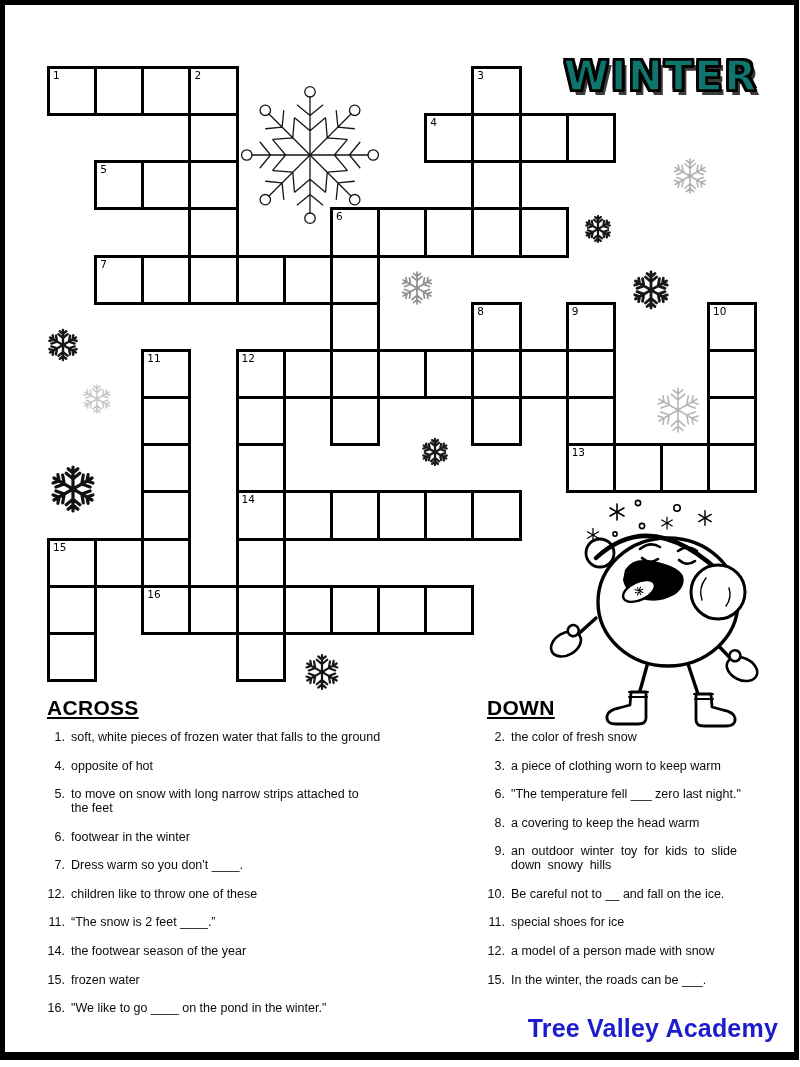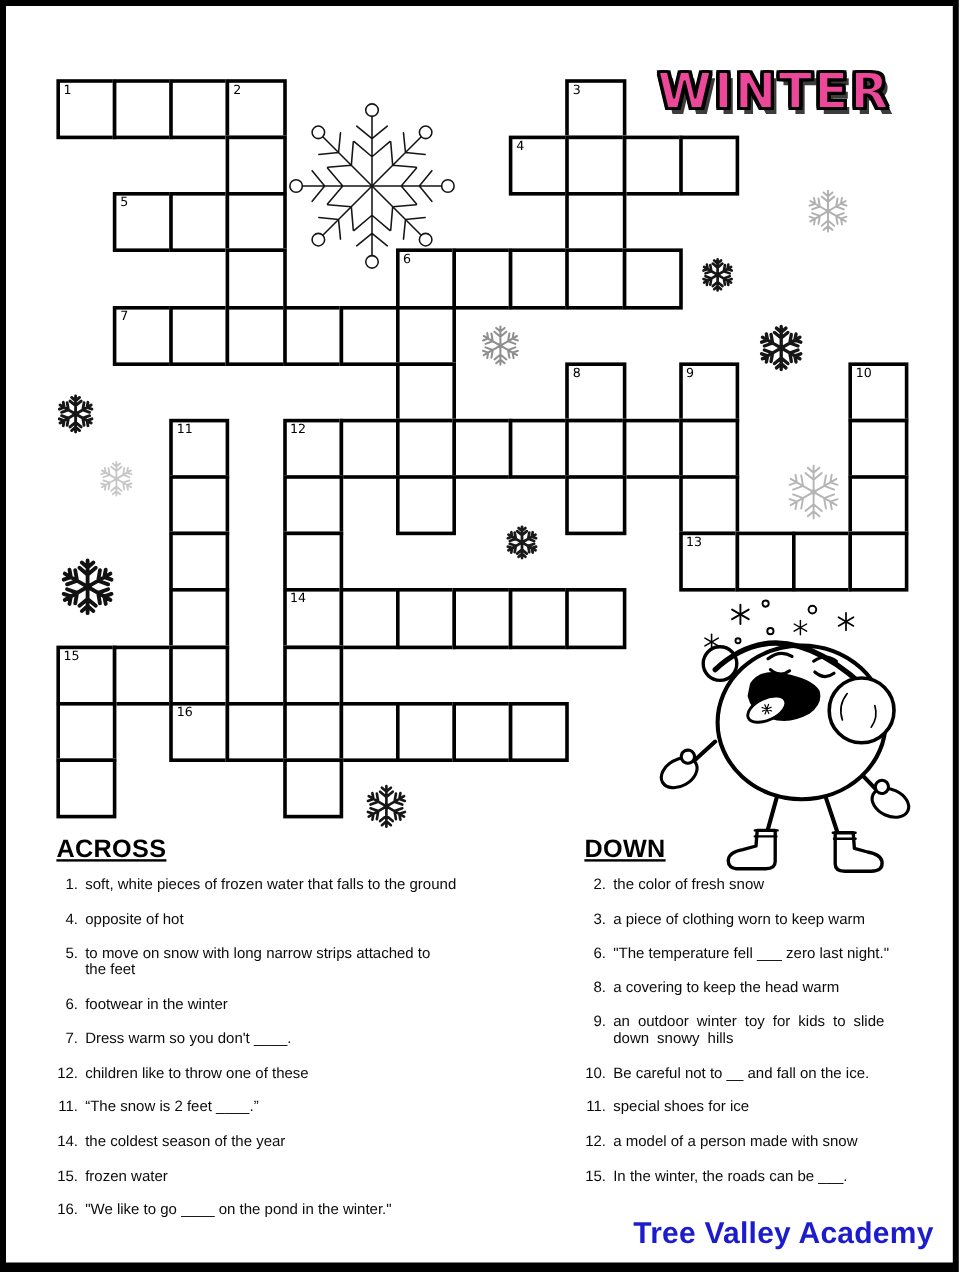--- a/index.html
+++ b/index.html
@@ -1,23 +1,23 @@
 <!DOCTYPE html>
 <html><head>
 <meta charset="utf-8">
 <style>
   html,body{margin:0;padding:0;background:#fff;}
   .page{position:relative;width:800px;height:1067px;background:#fff;overflow:hidden;
         font-family:"Liberation Sans",sans-serif;color:#0a0a0a;}
   .frame{position:absolute;left:0;top:0;width:799px;height:1060px;box-sizing:border-box;
          border:5px solid #000;border-bottom-width:8px;pointer-events:none;}
   
-  .title{position:absolute;left:548px;top:52px;width:210px;text-align:left;
+  .title{position:absolute;left:548px;top:52px;width:210px;text-align:right;
          font-family:"DejaVu Sans",sans-serif;font-weight:bold;font-size:41px;line-height:48px;
-         letter-spacing:2px;color:#ec4899;-webkit-text-stroke:1.6px #000;
+         letter-spacing:2px;color:#0f766e;-webkit-text-stroke:1.6px #000;
          text-shadow:-2px -2px 0 #000,2px -2px 0 #000,-2px 2px 0 #000,2px 2px 0 #000,
                      -2px 0 0 #000,2px 0 0 #000,0 -2px 0 #000,0 2px 0 #000,4px 5px 0 #3c3c3c;}
   
   .cell{position:absolute;box-sizing:border-box;width:50.2px;height:50.2px;
         border:3px solid #000;background:#fff;}
   .cell .num{position:absolute;top:1px;left:3px;font-size:10.5px;line-height:11px;
              font-family:"DejaVu Sans",sans-serif;color:#000;}
   
   .deco{position:absolute;left:0;top:0;width:800px;height:1067px;pointer-events:none;}
   .snowman{position:absolute;left:536px;top:486px;width:250px;height:250px;}
@@ -300,21 +300,21 @@
         <div class="clue">
           <span class="n">12.</span>
           <span class="t">children like to throw one of these</span>
         </div>
         <div class="clue">
           <span class="n">11.</span>
           <span class="t">“The snow is 2 feet ____.”</span>
         </div>
         <div class="clue">
           <span class="n">14.</span>
-          <span class="t">the coldest season of the year</span>
+          <span class="t">the footwear season of the year</span>
         </div>
         <div class="clue">
           <span class="n">15.</span>
           <span class="t">frozen water</span>
         </div>
         <div class="clue">
           <span class="n">16.</span>
           <span class="t">"We like to go ____ on the pond in the winter."</span>
         </div>
       </div>

